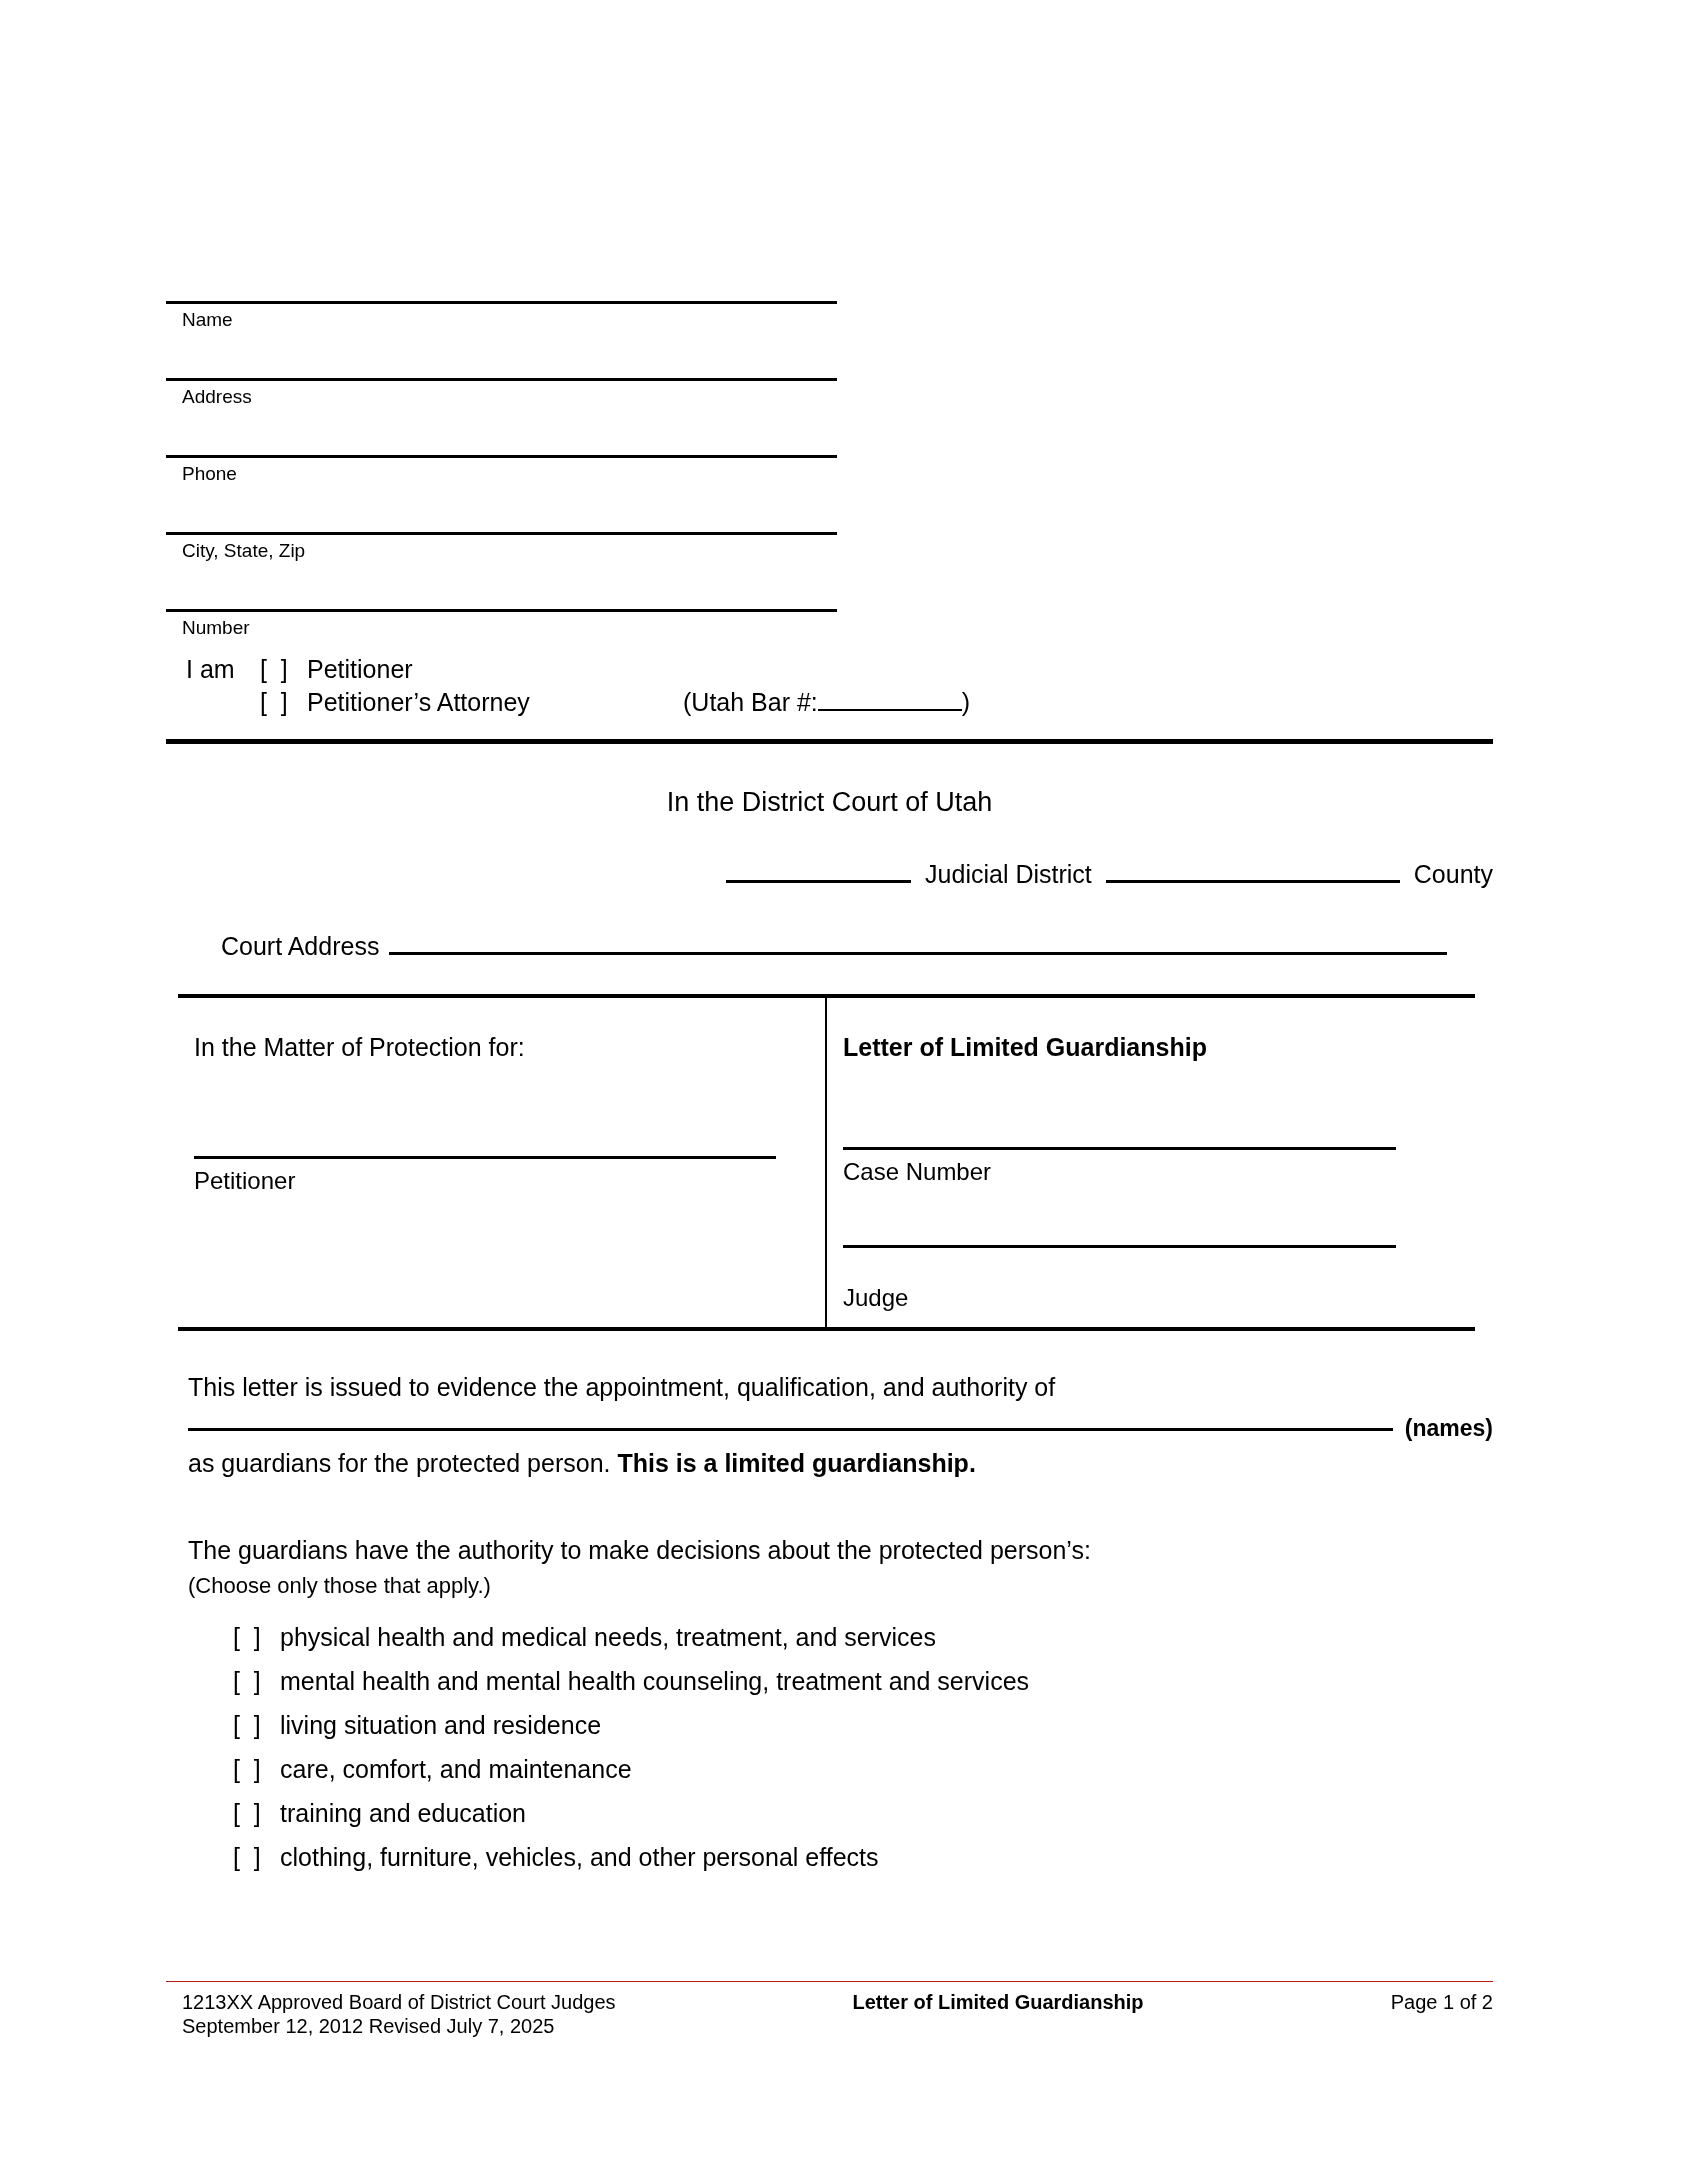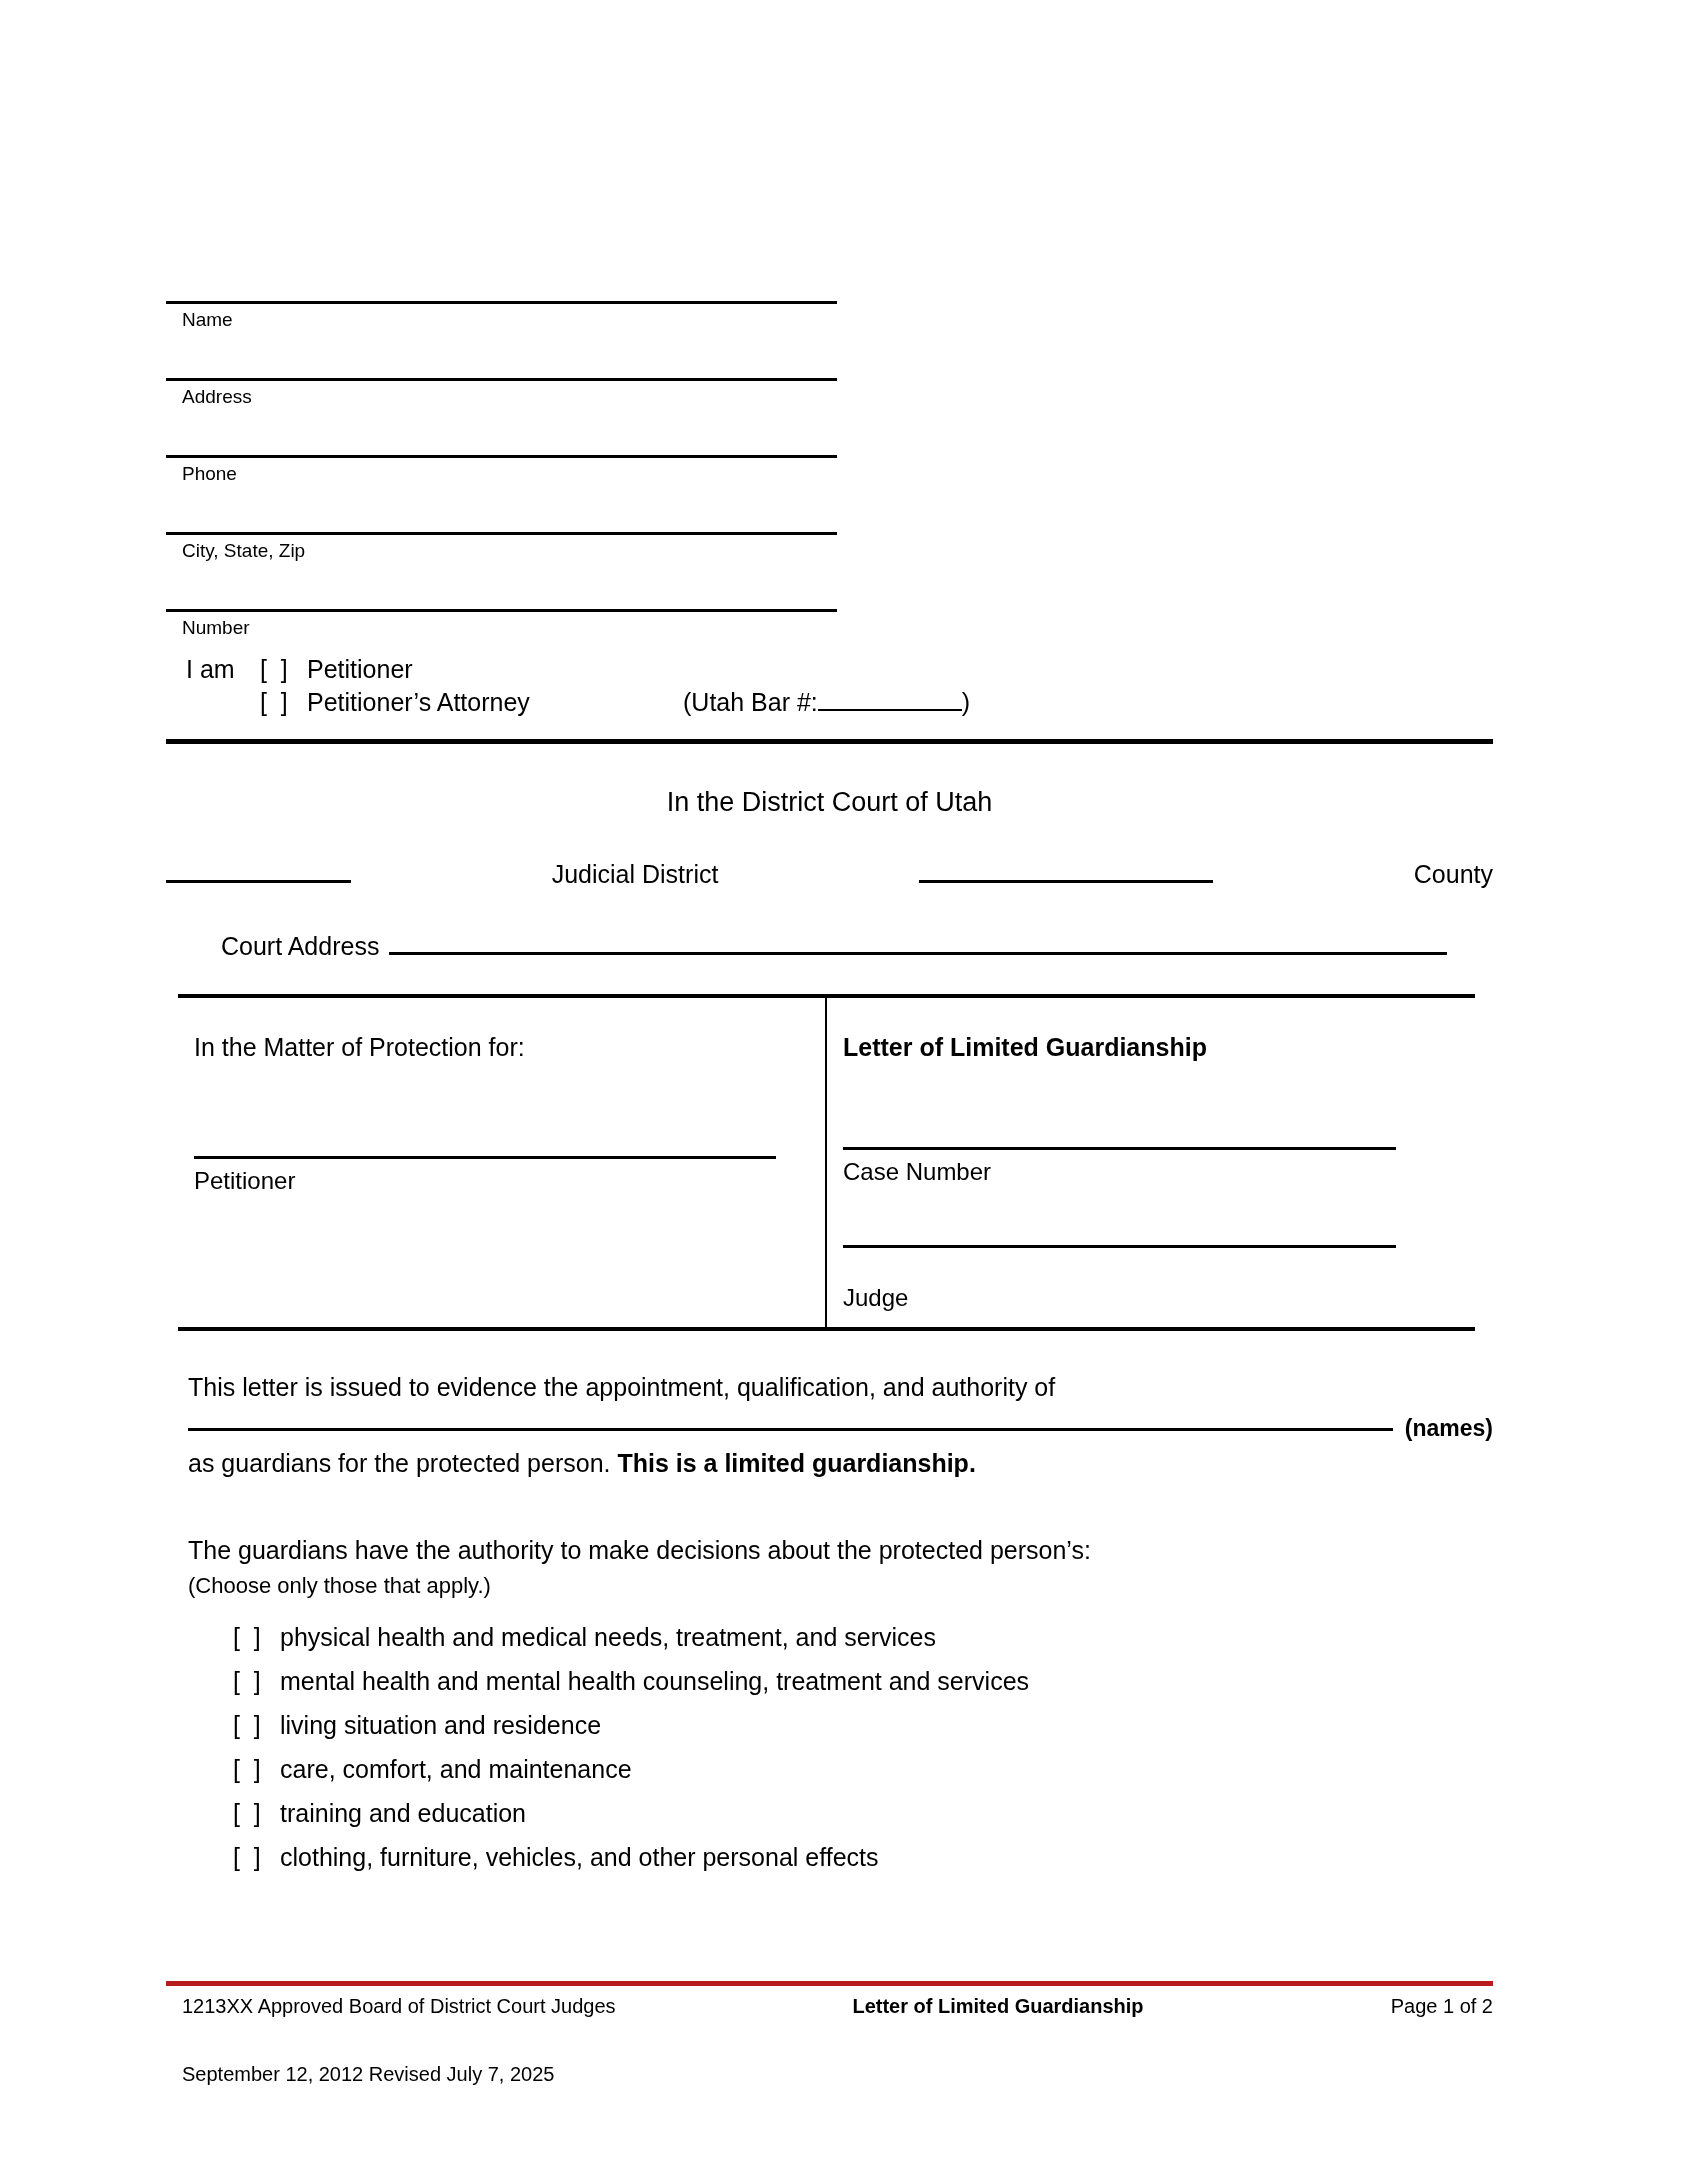--- a/index.html
+++ b/index.html
@@ -24,21 +24,21 @@
   .iam-indent { width:74px; }
   .cb { display:inline-block; white-space:pre; }
   .iam-row .cb { width:47px; }
   .attorney-label { width:376px; }
   .bar-line { display:inline-block; width:144px; border-bottom:2px solid #000; height:2px; }
 
   .rule { border-top:5px solid #000; margin-top:20px; width:1327px; }
 
   .court-title { margin-top:42px; text-align:center; font-size:27px; line-height:32px; }
 
-  .district-row { margin-top:40px; font-size:25px; line-height:32px; display:flex; justify-content:space-between; align-items:baseline; }
+  .district-row { margin-top:40px; font-size:25px; line-height:32px; display:flex; justify-content:flex-end; align-items:baseline; }
   .blank { display:inline-block; border-bottom:3px solid #000; height:3px; }
   .blank.b1 { width:185px; margin-right:14px; }
   .blank.b2 { width:294px; margin:0 14px; }
 
   .court-address-row { margin-top:40px; font-size:25px; line-height:32px; display:flex; align-items:baseline; padding-left:55px; }
   .fill { flex:1; border-bottom:3px solid #000; height:3px; display:inline-block; }
   .court-address-row .fill { margin-left:10px; margin-right:46px; }
 
   
   .caption-table { margin-top:32px; margin-left:12px; width:1297px; box-sizing:border-box;
@@ -61,22 +61,22 @@
   .para1b { margin-top:4px; }
   .bold { font-weight:bold; }
   .para2 { margin-top:55px; }
   .choose-hint { font-size:22px; line-height:27px; padding-left:22px; margin-top:6px; }
 
   .checklist { margin-top:16px; list-style:none; margin-left:0; padding:0; }
   .checklist li { display:flex; align-items:baseline; padding-left:67px; font-size:25px; line-height:44px; }
   .checklist .cb { width:47px; }
 
   
-  .footer { position:absolute; left:166px; top:1981px; width:1327px; border-top:5px solid #b91c1c; padding-top:8px;
-    font-size:20px; line-height:24px; display:grid; grid-template-columns:634px 1fr 297px;gap:44px; }
+  .footer { position:absolute; left:166px; top:1981px; width:1327px; border-top:1px solid #b91c1c; padding-top:8px;
+    font-size:20px; line-height:24px; display:grid; grid-template-columns:634px 1fr 297px; }
   .footer .f-left { padding-left:16px; }
   .footer .f-center { text-align:center; font-weight:bold; }
   .footer .f-right { text-align:right; }
   .footer .f-left2 { padding-left:16px; grid-column:1; }
 </style>
 </head>
 <body>
 
 <div class="content">
 

